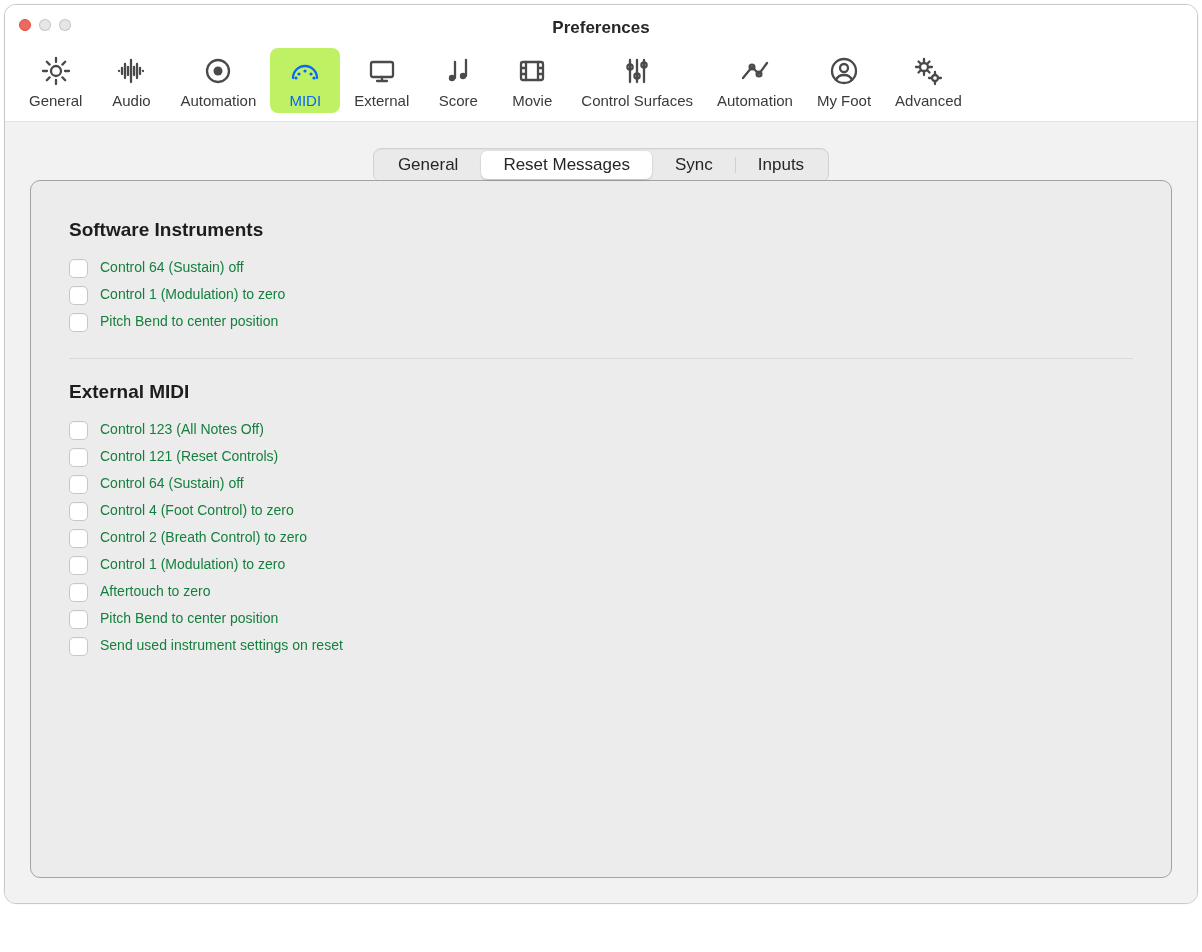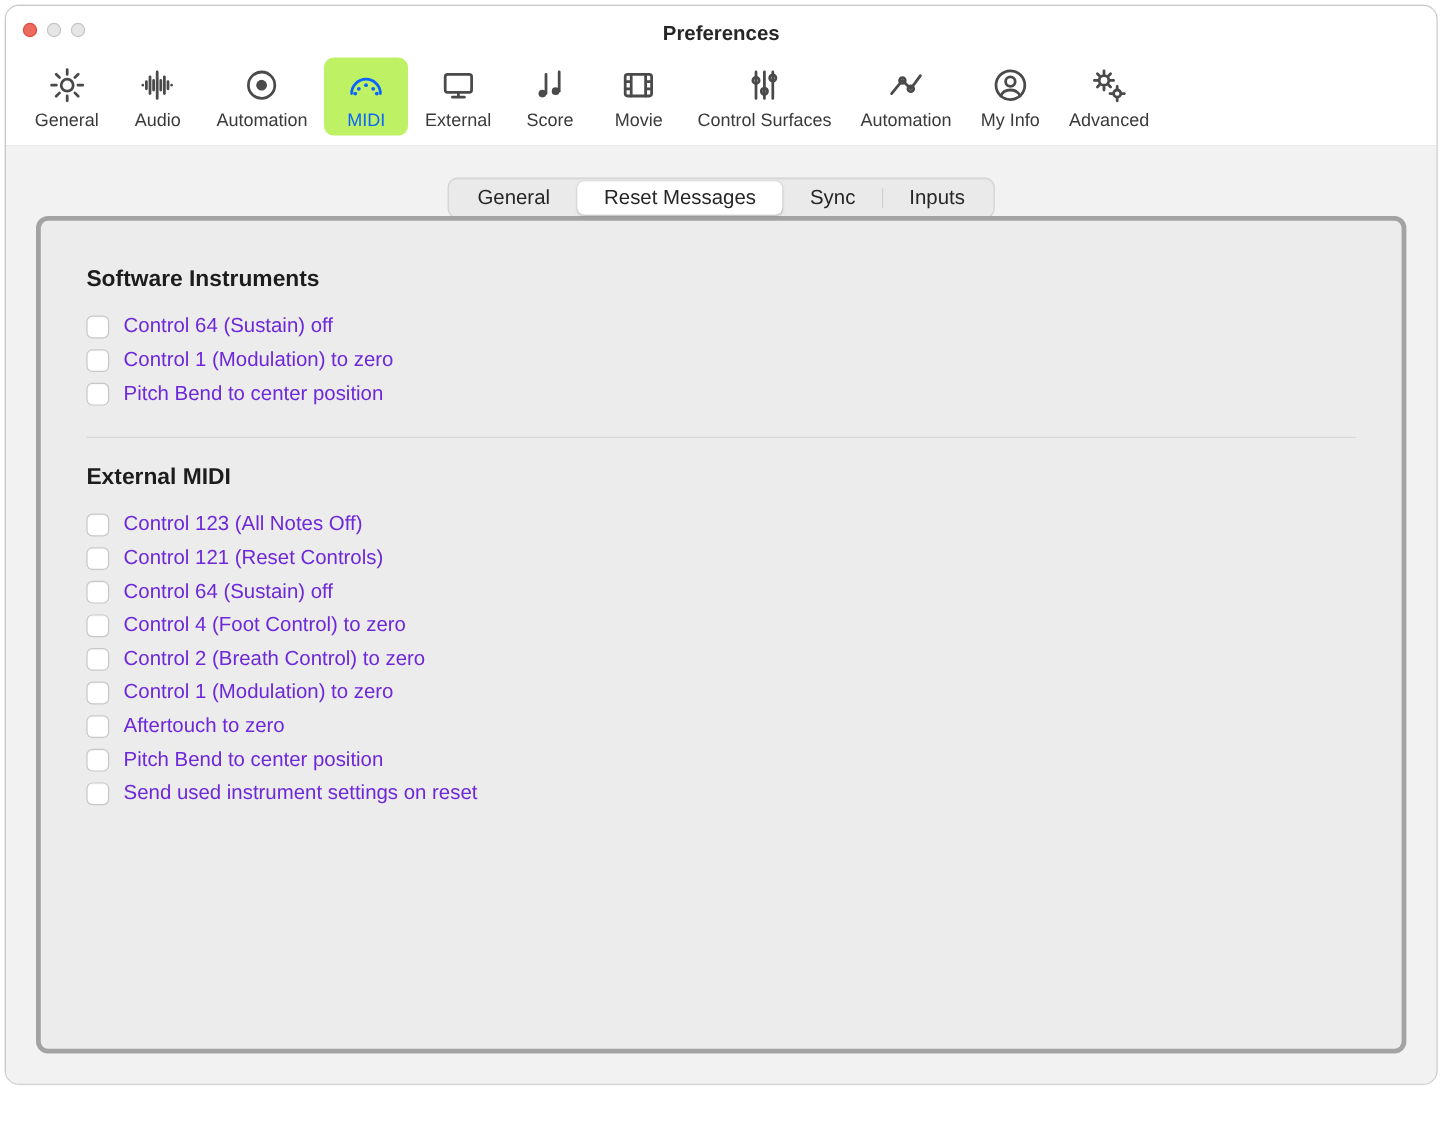--- a/index.html
+++ b/index.html
@@ -111,39 +111,39 @@
     box-shadow: 0 1px 2px rgba(0,0,0,0.18), 0 0 0 0.5px rgba(0,0,0,0.05);
     text-align: center;
   }
   .seg-sep {
     width:1px; background:#cfcfcf; margin: 6px 0;
   }
   .seg-sep.hidden { visibility:hidden; }
 
   .pane {
     margin-top: -2px;
-    border: 4px solid #a3a3a3;
+    border: 1px solid #a3a3a3;
     border-radius: 10px;
     background: #ececec;
     padding: 30px 38px 40px 38px;
     flex:1;
   }
   .section-title {
     font-size: 19px;
     font-weight: 700;
     color: #1d1d1d;
     margin: 8px 0 14px 0;
   }
   .check-row {
     display: flex;
-    align-items: flex-end;
+    align-items: flex-start;
     gap: 12px;
     padding: 4px 0;
-    font-size: 17px;
-    color: #6d28d9;
+    font-size: 14px;
+    color: #15803d;
   }
   .checkbox {
     width: 19px; height: 19px;
     border: 1px solid #c7c7c7;
     border-radius: 5px;
     background: #fff;
     box-shadow: inset 0 1px 1px rgba(0,0,0,0.03);
     flex-shrink:0;
   }
   .divider {
@@ -268,21 +268,21 @@
     </div>
 
     <div class="toolbar-item">
       <span class="tb-icon">
         <svg viewBox="0 0 34 34">
             <circle cx="17" cy="17" r="12"></circle>
             <circle cx="17" cy="14" r="4"></circle>
             <path d="M9 26c1.5-4 5-5 8-5s6.5 1 8 5"></path>
           </svg>
       </span>
-      <span class="label">My Info</span>
+      <span class="label">My Foot</span>
     </div>
 
     <div class="toolbar-item">
       <span class="tb-icon">
         <svg viewBox="0 0 34 34">
             <circle cx="13" cy="13" r="4"></circle>
             <path d="M13 5v3M13 18v3M5 13h3M18 13h3M7.5 7.5l2 2M16.5 16.5l2 2M18.5 7.5l-2 2M9.5 16.5l-2 2"></path>
             <circle cx="24" cy="24" r="3"></circle>
             <path d="M24 18v2M24 28v2M18 24h2M28 24h2"></path>
           </svg>

